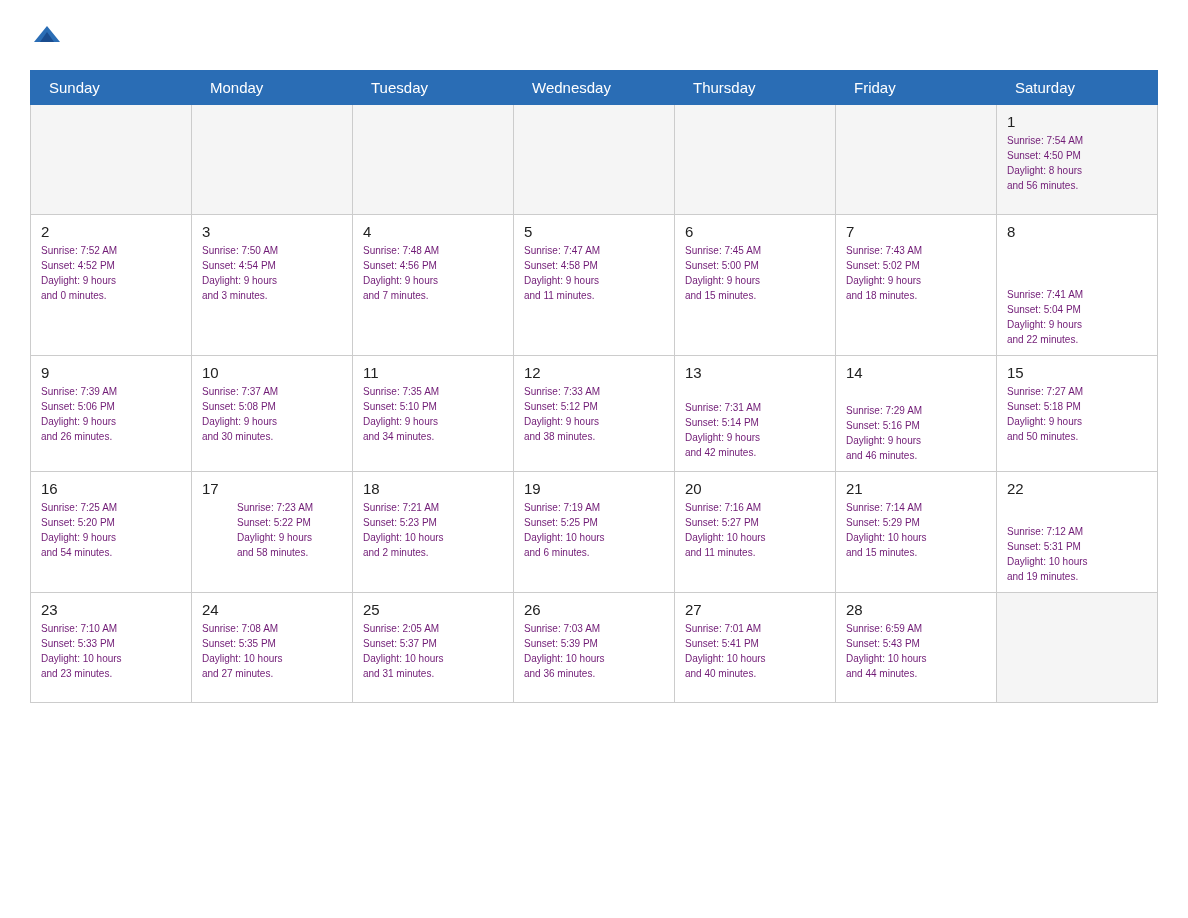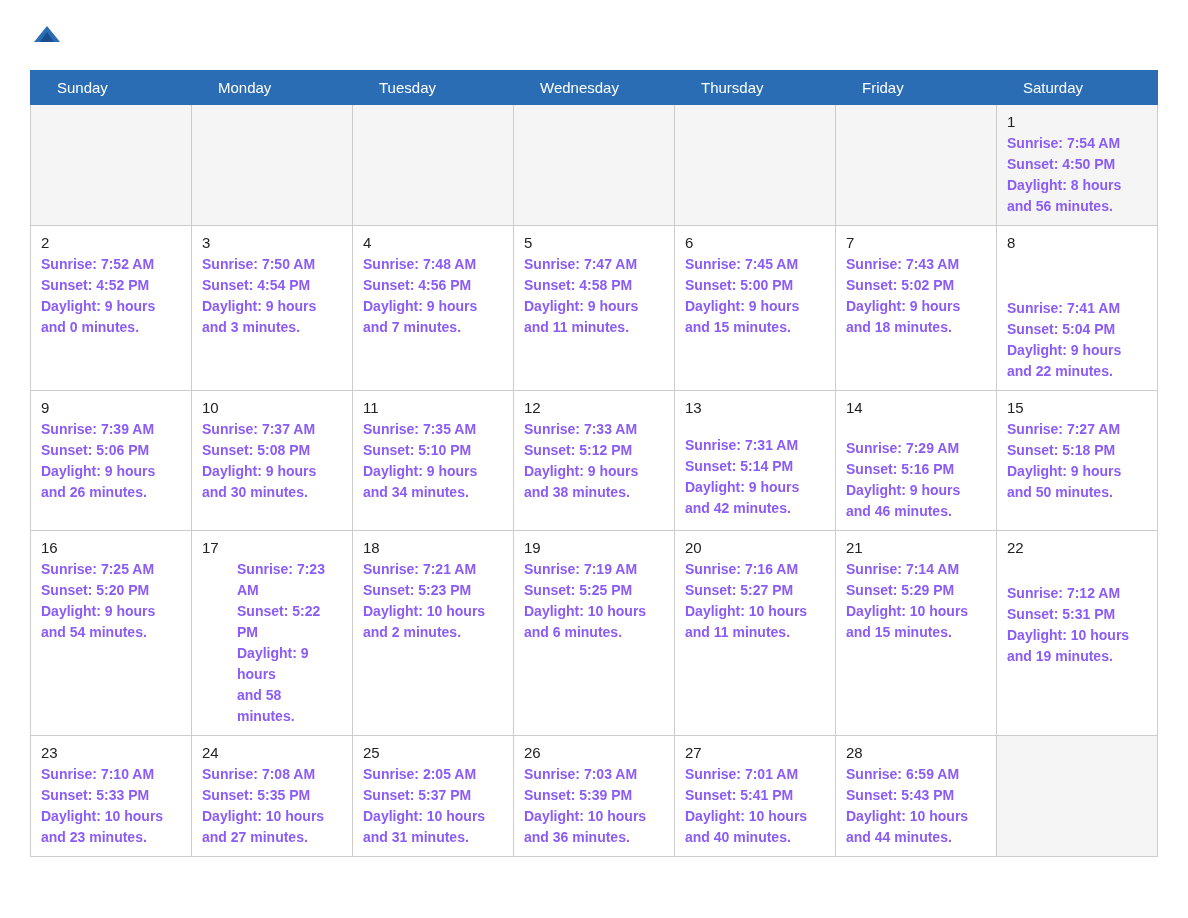--- a/index.html
+++ b/index.html
@@ -51,21 +51,21 @@
       margin-top: 4px;
     }
     .calendar {
       width: 100%;
       border-collapse: collapse;
       border: 1px solid #aaa;
     }
     .calendar th {
       background-color: #2a6db5;
       color: white;
-      padding: 8px 26px;
+      padding: 8px 18px;
       text-align: left;
       font-size: 15px;
       font-weight: normal;
       border: 1px solid #2a6db5;
     }
     .calendar td {
       vertical-align: top;
       padding: 8px 10px;
       border: 1px solid #ccc;
       width: calc(100% / 7);
@@ -78,24 +78,23 @@
       background: #f5f5f5;
     }
     .day-number {
       font-size: 15px;
       font-weight: normal;
       color: #222;
       display: block;
       margin-bottom: 3px;
     }
     .day-info {
-      font-size: 14px;
-      color: #8b5cf6;
+      font-size: 10px;
+      color: #701a75;
       line-height: 1.5;
-      font-weight: bold;
     }
     .empty-cell {
       background: #f5f5f5;
     }
     .calendar tbody tr td {
       background: #fff;
     }
     .calendar tbody tr:first-child td {
       background: #f5f5f5;
     }

